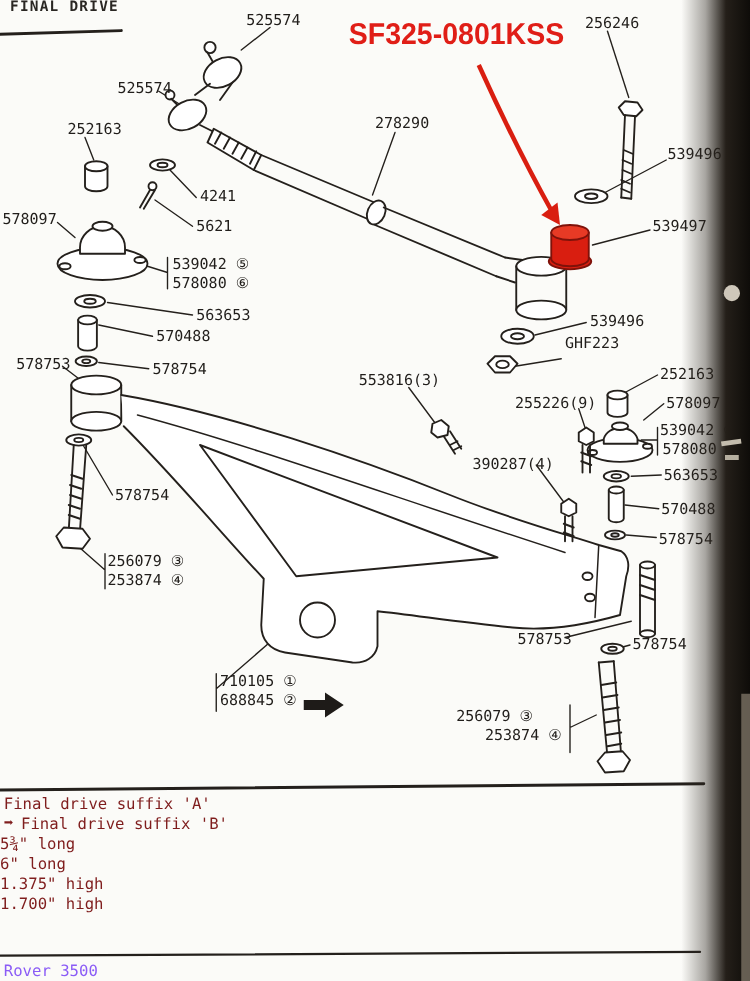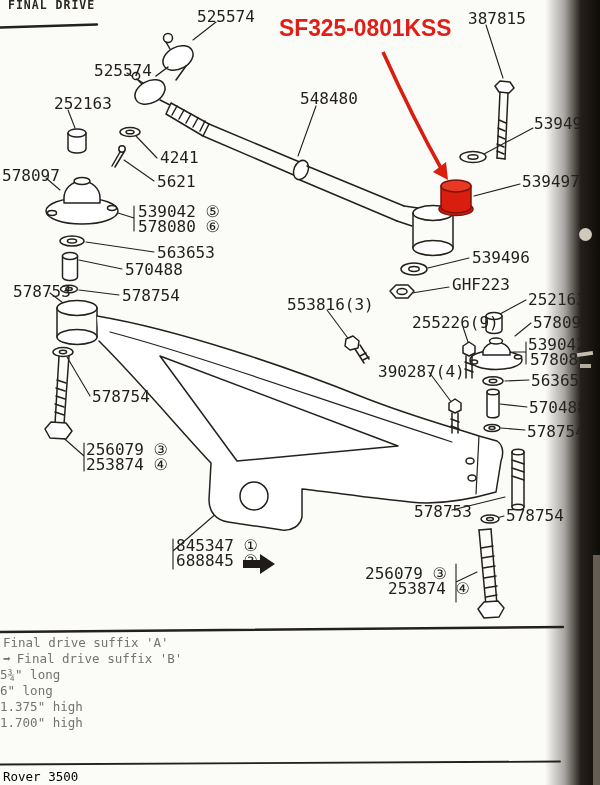--- a/index.html
+++ b/index.html
@@ -6,42 +6,42 @@
   html,body { width:600px; height:785px; }
   body {
     position:relative; width:600px; height:785px;
     background:#fbfbf8; overflow:hidden;
     font-family:"DejaVu Sans Mono", monospace;
   }
   .stage { position:absolute; inset:0; }
   svg.art { position:absolute; left:0; top:0; z-index:1; }
   .lbl {
     position:absolute; z-index:2;
-    font-size:16px; line-height:13px; color:#211e1b; white-space:nowrap;
+    font-size:12px; line-height:13px; color:#211e1b; white-space:nowrap;
   }
   .hdr {
     position:absolute; left:8px; top:-2px; z-index:2;
     font-size:11.5px; font-weight:700; letter-spacing:1px; color:#2a2723;
     white-space:nowrap;
   }
   .code {
     position:absolute; left:279px; top:14px; z-index:2;
     font-family:"Liberation Sans", sans-serif; font-weight:700; font-size:24px;
     color:#e01e17; white-space:nowrap;
     transform:scaleX(.95); transform-origin:left top;
   }
   .note {
     position:absolute; z-index:2;
-    font-size:12.5px; line-height:14px; color:#737373; white-space:nowrap;
+    font-size:12.5px; line-height:14px; color:#7f1d1d; white-space:nowrap;
     display:flex; align-items:flex-end;
   }
   .note .arrow { font-size:13px; margin-right:6px; }
   .footer-model {
     position:absolute; left:3px; top:769px; z-index:2;
-    font-size:12.5px; color:#000000; white-space:nowrap;
+    font-size:12.5px; color:#8b5cf6; white-space:nowrap;
   }
   .curl {
     position:absolute; top:0; right:0; width:55px; height:785px; z-index:5;
     background:linear-gradient(to right, rgba(44,38,31,0) 0%, rgba(44,38,31,.4) 35%, #241f19 65%, #0e0c09 100%);
     pointer-events:none;
   }
   .artifact { position:absolute; z-index:6; pointer-events:none; }
   .art-circle { left:579px; top:228px; width:13px; height:13px; border-radius:50%; background:#cfc8bb; }
   .art-dash1 { left:577px; top:352px; width:16px; height:4px; background:#c4bdae; transform:rotate(-8deg); }
   .art-dash2 { left:580px; top:364px; width:11px; height:4px; background:#b5ae9f; }
@@ -265,51 +265,51 @@
       <path d="M448,180 L433,172 L446,162 Z" fill="#d91e10" stroke="none"></path>
     </g>
 
     <path d="M243,560 L260,560 L260,554 L275,564 L260,574 L260,568 L243,568 Z" fill="#1e1b18" stroke="none"></path>
   </svg>
 
   <div class="hdr">FINAL DRIVE</div>
   <div class="code">SF325-0801KSS</div>
 
   <div class="lbl" style="left:197px;top:10px">525574</div>
-  <div class="lbl" style="left:468px;top:12px">387815</div>
+  <div class="lbl" style="left:468px;top:12px">256246</div>
   <div class="lbl" style="left:94px;top:64px">525574</div>
-  <div class="lbl" style="left:300px;top:92px">548480</div>
+  <div class="lbl" style="left:300px;top:92px">278290</div>
   <div class="lbl" style="left:534px;top:117px">539496</div>
   <div class="lbl" style="left:54px;top:97px">252163</div>
   <div class="lbl" style="left:160px;top:151px">4241</div>
   <div class="lbl" style="left:157px;top:175px">5621</div>
   <div class="lbl" style="left:2px;top:169px">578097</div>
   <div class="lbl" style="left:522px;top:175px">539497</div>
   <div class="lbl" style="left:138px;top:205px">539042 ⑤</div>
   <div class="lbl" style="left:138px;top:220px">578080 ⑥</div>
   <div class="lbl" style="left:157px;top:246px">563653</div>
   <div class="lbl" style="left:125px;top:263px">570488</div>
   <div class="lbl" style="left:472px;top:251px">539496</div>
   <div class="lbl" style="left:13px;top:285px">578753</div>
   <div class="lbl" style="left:122px;top:289px">578754</div>
-  <div class="lbl" style="left:452px;top:278px">GHF223</div>
+  <div class="lbl" style="left:452px;top:268px">GHF223</div>
   <div class="lbl" style="left:287px;top:298px">553816(3)</div>
   <div class="lbl" style="left:528px;top:293px">252163</div>
   <div class="lbl" style="left:412px;top:316px">255226(9)</div>
   <div class="lbl" style="left:533px;top:316px">578097</div>
   <div class="lbl" style="left:528px;top:338px">539042 ⑤</div>
   <div class="lbl" style="left:530px;top:353px">578080 ⑥</div>
   <div class="lbl" style="left:378px;top:365px">390287(4)</div>
   <div class="lbl" style="left:531px;top:374px">563653</div>
   <div class="lbl" style="left:529px;top:401px">570488</div>
   <div class="lbl" style="left:527px;top:425px">578754</div>
   <div class="lbl" style="left:92px;top:390px">578754</div>
   <div class="lbl" style="left:86px;top:443px">256079 ③</div>
   <div class="lbl" style="left:86px;top:458px">253874 ④</div>
-  <div class="lbl" style="left:176px;top:539px">845347 ①</div>
+  <div class="lbl" style="left:176px;top:539px">710105 ①</div>
   <div class="lbl" style="left:176px;top:554px">688845 ②</div>
   <div class="lbl" style="left:414px;top:505px">578753</div>
   <div class="lbl" style="left:506px;top:509px">578754</div>
   <div class="lbl" style="left:365px;top:567px">256079 ③</div>
   <div class="lbl" style="left:388px;top:582px">253874 ④</div>
 
   <div class="note" style="left:3px;top:636px">
     <span>Final drive suffix 'A'</span>
   </div>
   <div class="note" style="left:3px;top:652px">

